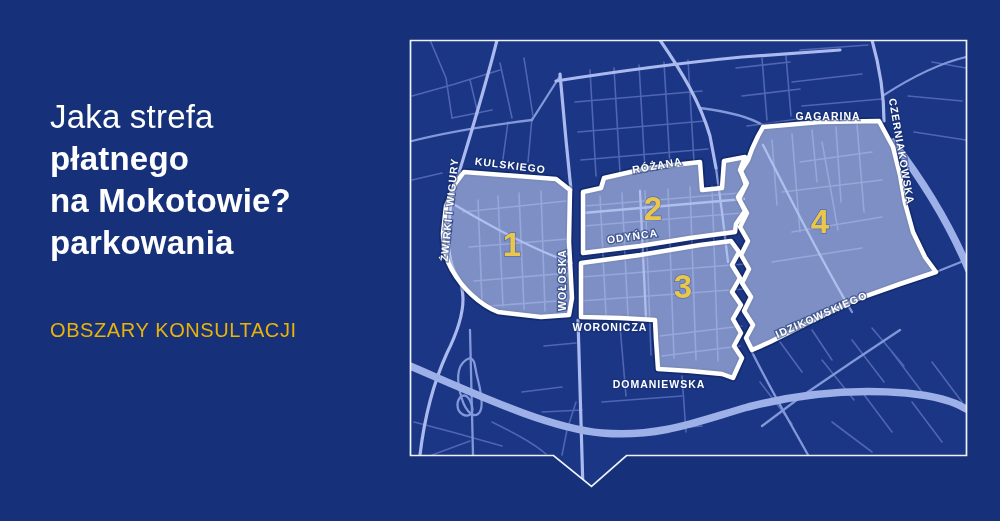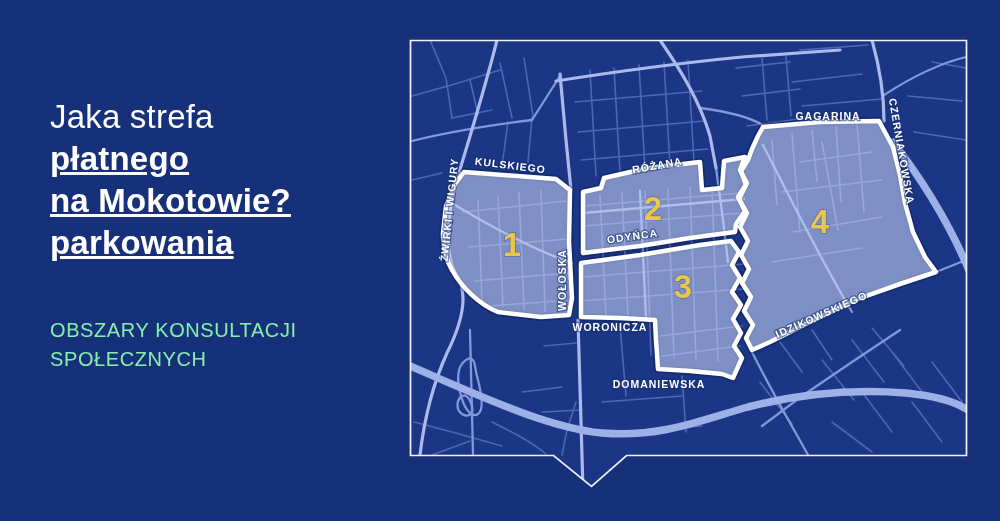--- a/index.html
+++ b/index.html
@@ -1,22 +1,22 @@
 <!DOCTYPE html>
 <html><head>
 <meta charset="utf-8">
 <style>
   html,body{margin:0;padding:0;}
   body{width:1000px;height:521px;overflow:hidden;background:#163179;}
   .canvas{position:relative;width:1000px;height:430px;background:#163179;font-family:"Liberation Sans",sans-serif;}
   .left-panel{position:absolute;left:50px;top:96px;width:340px;color:#ffffff;}
   .title{font-size:33px;line-height:42px;font-weight:400;letter-spacing:.2px;}
-  .title .b{font-weight:700;text-decoration:underline;}
+  .title .b{font-weight:700;}
   .title span{display:block;}
-  .subtitle{position:absolute;left:50px;top:316px;color:#86efac;font-size:20px;line-height:29px;font-weight:400;letter-spacing:.6px;}
+  .subtitle{position:absolute;left:50px;top:316px;color:#eab308;font-size:20px;line-height:29px;font-weight:400;letter-spacing:.6px;}
   .subtitle span{display:block;}
   svg{position:absolute;left:0;top:0;}
   .rmin{stroke:#5066b2;stroke-width:1.6;fill:none;stroke-linecap:round;}
   .rmid{stroke:#8298da;stroke-width:2.3;fill:none;stroke-linecap:round;}
   .rmaj{stroke:#aab9ee;stroke-width:3.2;fill:none;stroke-linecap:round;}
   .rwide{stroke:#9db0e8;stroke-width:7.5;fill:none;stroke-linecap:round;}
   .zone-shadow{fill:none;stroke:rgba(8,20,60,.30);stroke-width:8;stroke-linejoin:round;}
   .zone{fill:rgba(216,227,255,.52);stroke:#ffffff;stroke-width:4.5;stroke-linejoin:round;}
   .street{fill:#ffffff;font-family:"Liberation Sans",sans-serif;font-size:10.5px;font-weight:700;letter-spacing:1px;text-anchor:middle;paint-order:stroke;stroke:#16306f;stroke-width:2.6;stroke-opacity:.55;}
   .znum{fill:#e9c74b;font-family:"Liberation Sans",sans-serif;font-size:33px;font-weight:700;text-anchor:middle;paint-order:stroke;stroke:rgba(22,49,121,.35);stroke-width:1.5;}
@@ -31,21 +31,20 @@
     <h1 class="title" style="margin:0;">
       <span>Jaka strefa</span>
       <span class="b">płatnego</span>
       <span class="b">na Mokotowie?</span>
       <span class="b">parkowania</span>
     </h1>
   </div>
 
   <div class="subtitle">
     <span>OBSZARY KONSULTACJI</span>
-    <span>SPOŁECZNYCH</span>
   </div>
 
   <svg width="1000" height="521" viewBox="0 0 1000 521">
     <defs>
       <clipPath id="mapclip">
         <path d="M410.5,40.5 H966.5 V455.5 H626.5 L591.5,486.5 L553.5,455.5 H410.5 Z"></path>
       </clipPath>
     </defs>
 
     <g clip-path="url(#mapclip)">

